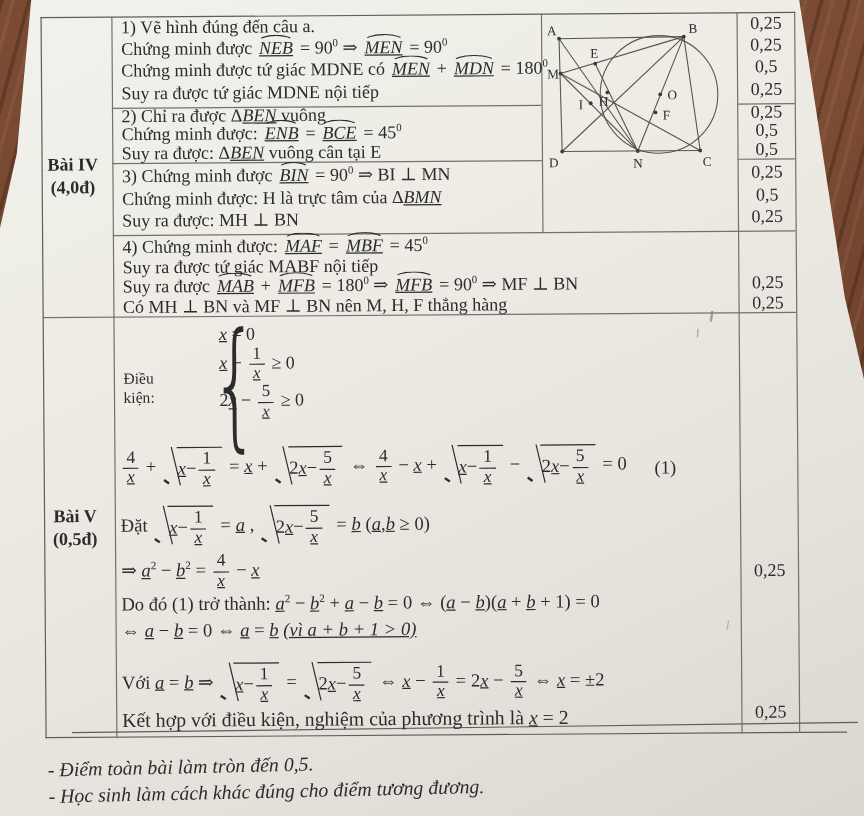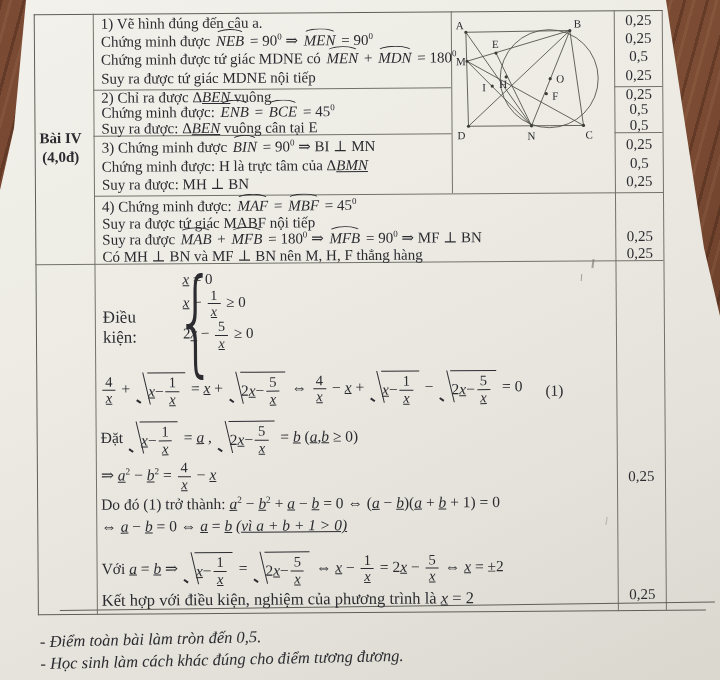--- a/index.html
+++ b/index.html
@@ -35,30 +35,30 @@
     margin:0 2px;line-height:1.08;font-size:0.94em;}
   .mnum{border-bottom:1.2px solid #2b2b30;padding:0 3px;}
   .mden{padding:0 3px;}
   .msqrt{display:inline-flex;align-items:stretch;vertical-align:middle;margin:0 2px;}
   .mtail{width:11px;position:relative;flex:none;}
   .mtail::after{content:'';position:absolute;right:3px;top:0;bottom:3px;width:1.3px;background:#2b2b30;
     transform:skewX(13deg);transform-origin:top center;}
   .mtail::before{content:'';position:absolute;left:0;bottom:6px;width:5px;height:1.5px;background:#2b2b30;
     transform:rotate(35deg);}
   .mbar{border-top:1.3px solid #2b2b30;padding:2px 4px 0 1px;display:inline-flex;align-items:center;}
-  .mhat{font-style:italic;position:relative;padding:0 2px;}
+  .mhat{font-style:italic;position:relative;padding:0 2px;text-decoration:underline;}
   .mhat::before{content:'';position:absolute;left:1px;right:1px;top:-4px;height:5px;
     border-top:1.2px solid #2b2b30;border-left:1px solid transparent;border-right:1px solid transparent;
     border-radius:50% 50% 0 0 / 100% 100% 0 0;}
   .mvar{font-style:italic;text-decoration:underline;}
   sup{font-size:0.6em;vertical-align:6px;line-height:0;}
 
   .mrow{position:absolute;white-space:nowrap;font-size:15.5px;}
   .dk{position:absolute;left:103px;top:270px;height:106px;}
-  .dk-label{position:absolute;left:0;top:36px;font-size:17px;}
+  .dk-label{position:absolute;left:0;top:36px;font-size:13px;}
   .cases-brace{position:absolute;left:56px;top:-2px;font-size:116px;line-height:104px;
     font-family:"DejaVu Sans",sans-serif;font-weight:200;transform:scaleX(.55);color:#2b2b30;}
   .cases{position:absolute;left:80px;top:0;}
   .caseline{display:block;margin:0 0;font-size:15px;white-space:nowrap;}
   .vscore{position:absolute;left:617px;width:47px;text-align:center;font-size:15px;}
   .ketluan{font-size:16.5px;}
   .underline{position:absolute;left:58px;top:606px;width:655px;height:1.2px;background:#5f5e57;transform:rotate(-0.35deg);}
 
   .notes{position:absolute;left:38px;top:626px;font-style:italic;font-size:16.5px;line-height:22px;transform:rotate(-0.9deg);}
 
@@ -96,20 +96,24 @@
       <div class="hl" style="left:616px;top:88px;width:48px"></div>
       <div class="hl" style="left:95px;top:134px;width:358px"></div>
       <div class="hl" style="left:616px;top:134px;width:48px"></div>
       <div class="hl" style="left:95px;top:194px;width:569px"></div>
       <div class="hl" style="left:36px;top:262px;width:628px"></div>
       <div class="underline"></div>
 
       <div class="bai-label" style="top:127px">
         <div>Bài IV</div>
         <div>(4,0đ)</div>
+      </div>
+      <div class="bai-label" style="top:420px">
+        <div>Bài V</div>
+        <div>(0,5đ)</div>
       </div>
 
       <div class="sec lh182" style="top:13px">
           <div class="ln">1) Vẽ hình đúng đến câu a.</div>
           <div class="ln">Chứng minh được <span class="mhat">NEB</span> = 90<sup>0</sup> ⇒ <span class="mhat">MEN</span> = 90<sup>0</sup></div>
           <div class="ln">Chứng minh được tứ giác MDNE có <span class="mhat">MEN</span> + <span class="mhat">MDN</span> = 180<sup>0</sup></div>
           <div class="ln">Suy ra được tứ giác MDNE nội tiếp</div>
         </div>
       <div class="sec lh155" style="top:88.5px">
           <div class="ln">2) Chỉ ra được Δ<span class="mvar">BEN</span> vuông</div>

